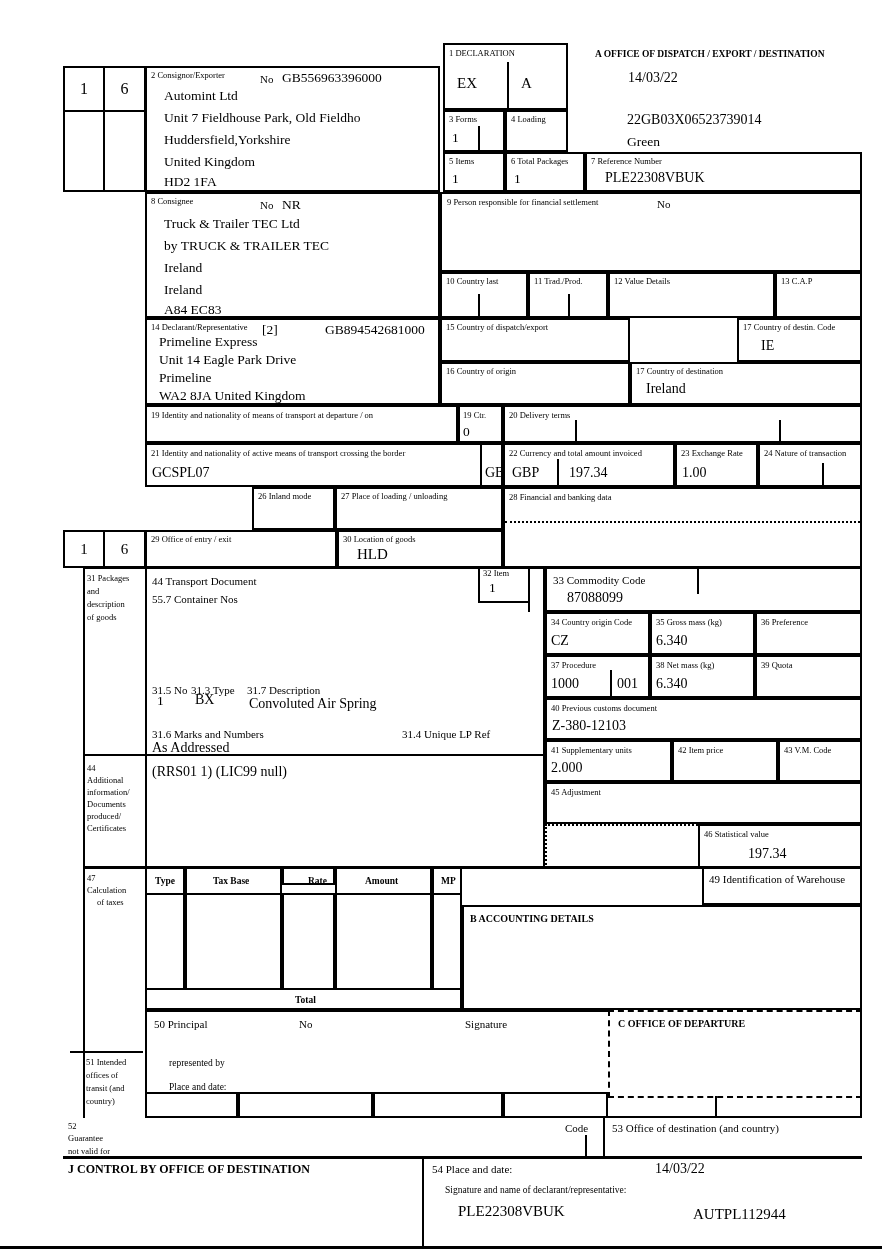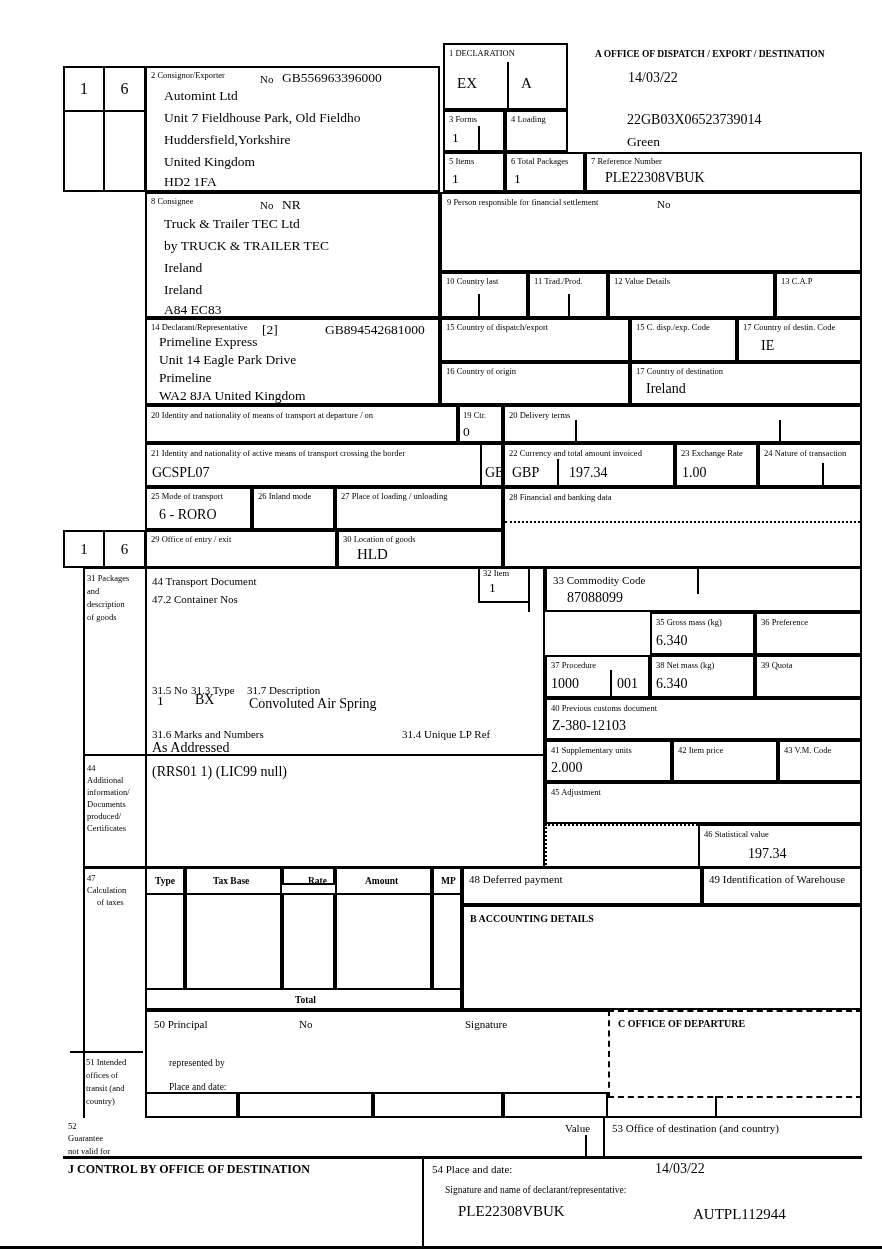--- a/index.html
+++ b/index.html
@@ -120,37 +120,34 @@
     <span class="val" style="left:178px;top:2px">GB894542681000</span>
     <span class="val" style="left:12px;top:14px">Primeline Express</span>
     <span class="val" style="left:12px;top:32px">Unit 14 Eagle Park Drive</span>
     <span class="val" style="left:12px;top:50px">Primeline</span>
     <span class="val" style="left:12px;top:68px">WA2 8JA United Kingdom</span>
   </div>
 
   <div class="bx" style="left:440px;top:318px;width:190px;height:44px">
     <span class="lbl8" style="left:4px;top:3px">15 Country of dispatch/export</span>
   </div>
-  <div class="bx" style="left:630px;top:318px;width:107px;height:44px">
-    <span class="lbl8" style="left:4px;top:3px">15 C. disp./exp. Code</span>
-  </div>
   <div class="bx" style="left:737px;top:318px;width:125px;height:44px">
     <span class="lbl8" style="left:4px;top:3px">17 Country of destin. Code</span>
     <span class="val v14" style="left:22px;top:18px">IE</span>
   </div>
   <div class="bx" style="left:440px;top:362px;width:190px;height:43px">
     <span class="lbl8" style="left:4px;top:3px">16 Country of origin</span>
   </div>
   <div class="bx" style="left:630px;top:362px;width:232px;height:43px">
     <span class="lbl8" style="left:4px;top:3px">17 Country of destination</span>
     <span class="val v14" style="left:14px;top:17px">Ireland</span>
   </div>
 
   <div class="bx" style="left:145px;top:405px;width:313px;height:38px">
-    <span class="lbl8" style="left:4px;top:4px">20 Identity and nationality of means of transport at departure / on</span>
+    <span class="lbl8" style="left:4px;top:4px">19 Identity and nationality of means of transport at departure / on</span>
   </div>
   <div class="bx" style="left:458px;top:405px;width:45px;height:38px">
     <span class="lbl8" style="left:3px;top:4px">19 Ctr.</span>
     <span class="val" style="left:3px;top:17px">0</span>
   </div>
   <div class="bx" style="left:503px;top:405px;width:359px;height:38px">
     <span class="lbl8" style="left:4px;top:4px">20 Delivery terms</span>
     <span class="vline" style="left:70px;top:13px;height:23px"></span>
     <span class="vline" style="left:274px;top:13px;height:23px"></span>
   </div>
@@ -169,24 +166,20 @@
   </div>
   <div class="bx" style="left:675px;top:443px;width:83px;height:44px">
     <span class="lbl8" style="left:4px;top:4px">23 Exchange Rate</span>
     <span class="val v14" style="left:5px;top:20px">1.00</span>
   </div>
   <div class="bx" style="left:758px;top:443px;width:104px;height:44px">
     <span class="lbl8" style="left:4px;top:4px">24 Nature of transaction</span>
     <span class="vline" style="left:62px;top:18px;height:22px"></span>
   </div>
 
-  <div class="bx" style="left:145px;top:487px;width:107px;height:43px">
-    <span class="lbl8" style="left:4px;top:3px">25 Mode of transport</span>
-    <span class="val v14" style="left:12px;top:18px">6 - RORO</span>
-  </div>
   <div class="bx" style="left:252px;top:487px;width:83px;height:43px">
     <span class="lbl8" style="left:4px;top:3px">26 Inland mode</span>
   </div>
   <div class="bx" style="left:335px;top:487px;width:168px;height:43px">
     <span class="lbl8" style="left:4px;top:3px">27 Place of loading / unloading</span>
   </div>
   <div class="bx" style="left:503px;top:487px;width:359px;height:81px">
     <span class="lbl8" style="left:4px;top:4px">28 Financial and banking data</span>
     <span class="doth" style="left:0;top:32px;width:355px"></span>
   </div>
@@ -208,21 +201,21 @@
   <span class="hline thick" style="left:83px;top:566px;width:779px"></span>
   <span class="vline" style="left:83px;top:566px;height:552px"></span>
 
   <span class="lbl8" style="left:87px;top:574px">31 Packages</span>
   <span class="lbl8" style="left:87px;top:587px">and</span>
   <span class="lbl8" style="left:87px;top:600px">description</span>
   <span class="lbl8" style="left:87px;top:613px">of goods</span>
 
   <div style="position:absolute;left:145px;top:566px;width:400px;height:302px;border-left:2px solid #000;border-right:2px solid #000">
     <span class="lbl" style="left:5px;top:9px">44 Transport Document</span>
-    <span class="lbl" style="left:5px;top:27px">47.2 Container Nos</span>
+    <span class="lbl" style="left:5px;top:27px">55.7 Container Nos</span>
     <span class="lbl" style="left:5px;top:118px">31.5 No</span>
     <span class="val" style="left:10px;top:127px">1</span>
     <span class="lbl" style="left:44px;top:118px">31.3 Type</span>
     <span class="val v14" style="left:48px;top:126px">BX</span>
     <span class="lbl" style="left:100px;top:118px">31.7 Description</span>
     <span class="val v14" style="left:102px;top:130px">Convoluted Air Spring</span>
     <span class="lbl" style="left:5px;top:162px">31.6 Marks and Numbers</span>
     <span class="val v14" style="left:5px;top:174px">As Addressed</span>
     <span class="lbl" style="left:255px;top:162px">31.4 Unique LP Ref</span>
     <span class="val v14" style="left:5px;top:198px">(RRS01 1) (LIC99 null)</span>
@@ -241,20 +234,24 @@
   <span class="lbl8" style="left:87px;top:788px">information/</span>
   <span class="lbl8" style="left:87px;top:800px">Documents</span>
   <span class="lbl8" style="left:87px;top:812px">produced/</span>
   <span class="lbl8" style="left:87px;top:824px">Certificates</span>
 
   <div class="bx" style="left:545px;top:566px;width:317px;height:46px">
     <span class="lbl" style="left:6px;top:6px">33 Commodity Code</span>
     <span class="val v14" style="left:20px;top:22px">87088099</span>
     <span class="vline" style="left:150px;top:0;height:26px"></span>
   </div>
+  <div class="bx" style="left:545px;top:612px;width:105px;height:43px">
+    <span class="lbl8" style="left:4px;top:4px">34 Country origin Code</span>
+    <span class="val v14" style="left:4px;top:19px">CZ</span>
+  </div>
   <div class="bx" style="left:650px;top:612px;width:105px;height:43px">
     <span class="lbl8" style="left:4px;top:4px">35 Gross mass (kg)</span>
     <span class="val v14" style="left:4px;top:19px">6.340</span>
   </div>
   <div class="bx" style="left:755px;top:612px;width:107px;height:43px">
     <span class="lbl8" style="left:4px;top:4px">36 Preference</span>
   </div>
   <div class="bx" style="left:545px;top:655px;width:105px;height:43px">
     <span class="lbl8" style="left:4px;top:4px">37 Procedure</span>
     <span class="val v14" style="left:4px;top:19px">1000</span>
@@ -315,23 +312,20 @@
     </div>
   <div class="cell" style="left:145px;top:893px;width:40px;height:97px"></div>
   <div class="cell" style="left:185px;top:893px;width:97px;height:97px"></div>
   <div class="cell" style="left:282px;top:893px;width:53px;height:97px"></div>
   <div class="cell" style="left:335px;top:893px;width:97px;height:97px"></div>
   <div class="cell" style="left:432px;top:893px;width:30px;height:97px"></div>
   <div class="cell" style="left:145px;top:988px;width:317px;height:22px">
       <span class="hdr" style="left:148px;top:6px">Total</span>
     </div>
 
-  <div class="bx" style="left:462px;top:866px;width:240px;height:39px">
-    <span class="lbl" style="left:5px;top:5px">48 Deferred payment</span>
-  </div>
   <div class="bx" style="left:702px;top:866px;width:160px;height:39px">
     <span class="lbl" style="left:5px;top:5px">49 Identification of Warehouse</span>
   </div>
   <div class="bx" style="left:462px;top:905px;width:400px;height:105px">
     <span class="lbl b" style="left:6px;top:6px;font-size:10px">B ACCOUNTING DETAILS</span>
   </div>
 
   <div style="position:absolute;left:145px;top:1010px;width:463px;height:84px;border-left:2px solid #000;border-top:2px solid #000">
     <span class="lbl" style="left:7px;top:6px">50 Principal</span>
     <span class="lbl" style="left:152px;top:6px">No</span>
@@ -354,21 +348,21 @@
 
   <div class="dashbox" style="left:608px;top:1010px;width:254px;height:88px">
     <span class="lbl b" style="left:8px;top:6px;font-size:10px">C OFFICE OF DEPARTURE</span>
   </div>
   <span class="vline" style="left:860px;top:1010px;height:108px"></span>
   <span class="vline" style="left:715px;top:1096px;height:22px"></span>
 
   <span class="lbl8" style="left:68px;top:1122px">52</span>
   <span class="lbl8" style="left:68px;top:1134px">Guarantee</span>
   <span class="lbl8" style="left:68px;top:1147px;border-bottom:1px solid #000">not valid for</span>
-  <span class="lbl" style="left:565px;top:1122px">Value</span>
+  <span class="lbl" style="left:565px;top:1122px">Code</span>
   <span class="vline" style="left:585px;top:1135px;height:21px"></span>
   <span class="vline" style="left:603px;top:1118px;height:38px"></span>
   <span class="lbl" style="left:612px;top:1122px">53 Office of destination (and country)</span>
 
   <span class="hline thick" style="left:63px;top:1156px;width:799px"></span>
   <span class="vline" style="left:422px;top:1156px;height:92px"></span>
   <span class="lbl b" style="left:68px;top:1163px;font-size:12px">J CONTROL BY OFFICE OF DESTINATION</span>
   <span class="lbl" style="left:432px;top:1163px">54 Place and date:</span>
   <span class="val v14" style="left:655px;top:1161px">14/03/22</span>
   <span class="lbl" style="left:445px;top:1185px;font-size:9.5px">Signature and name of declarant/representative:</span>

